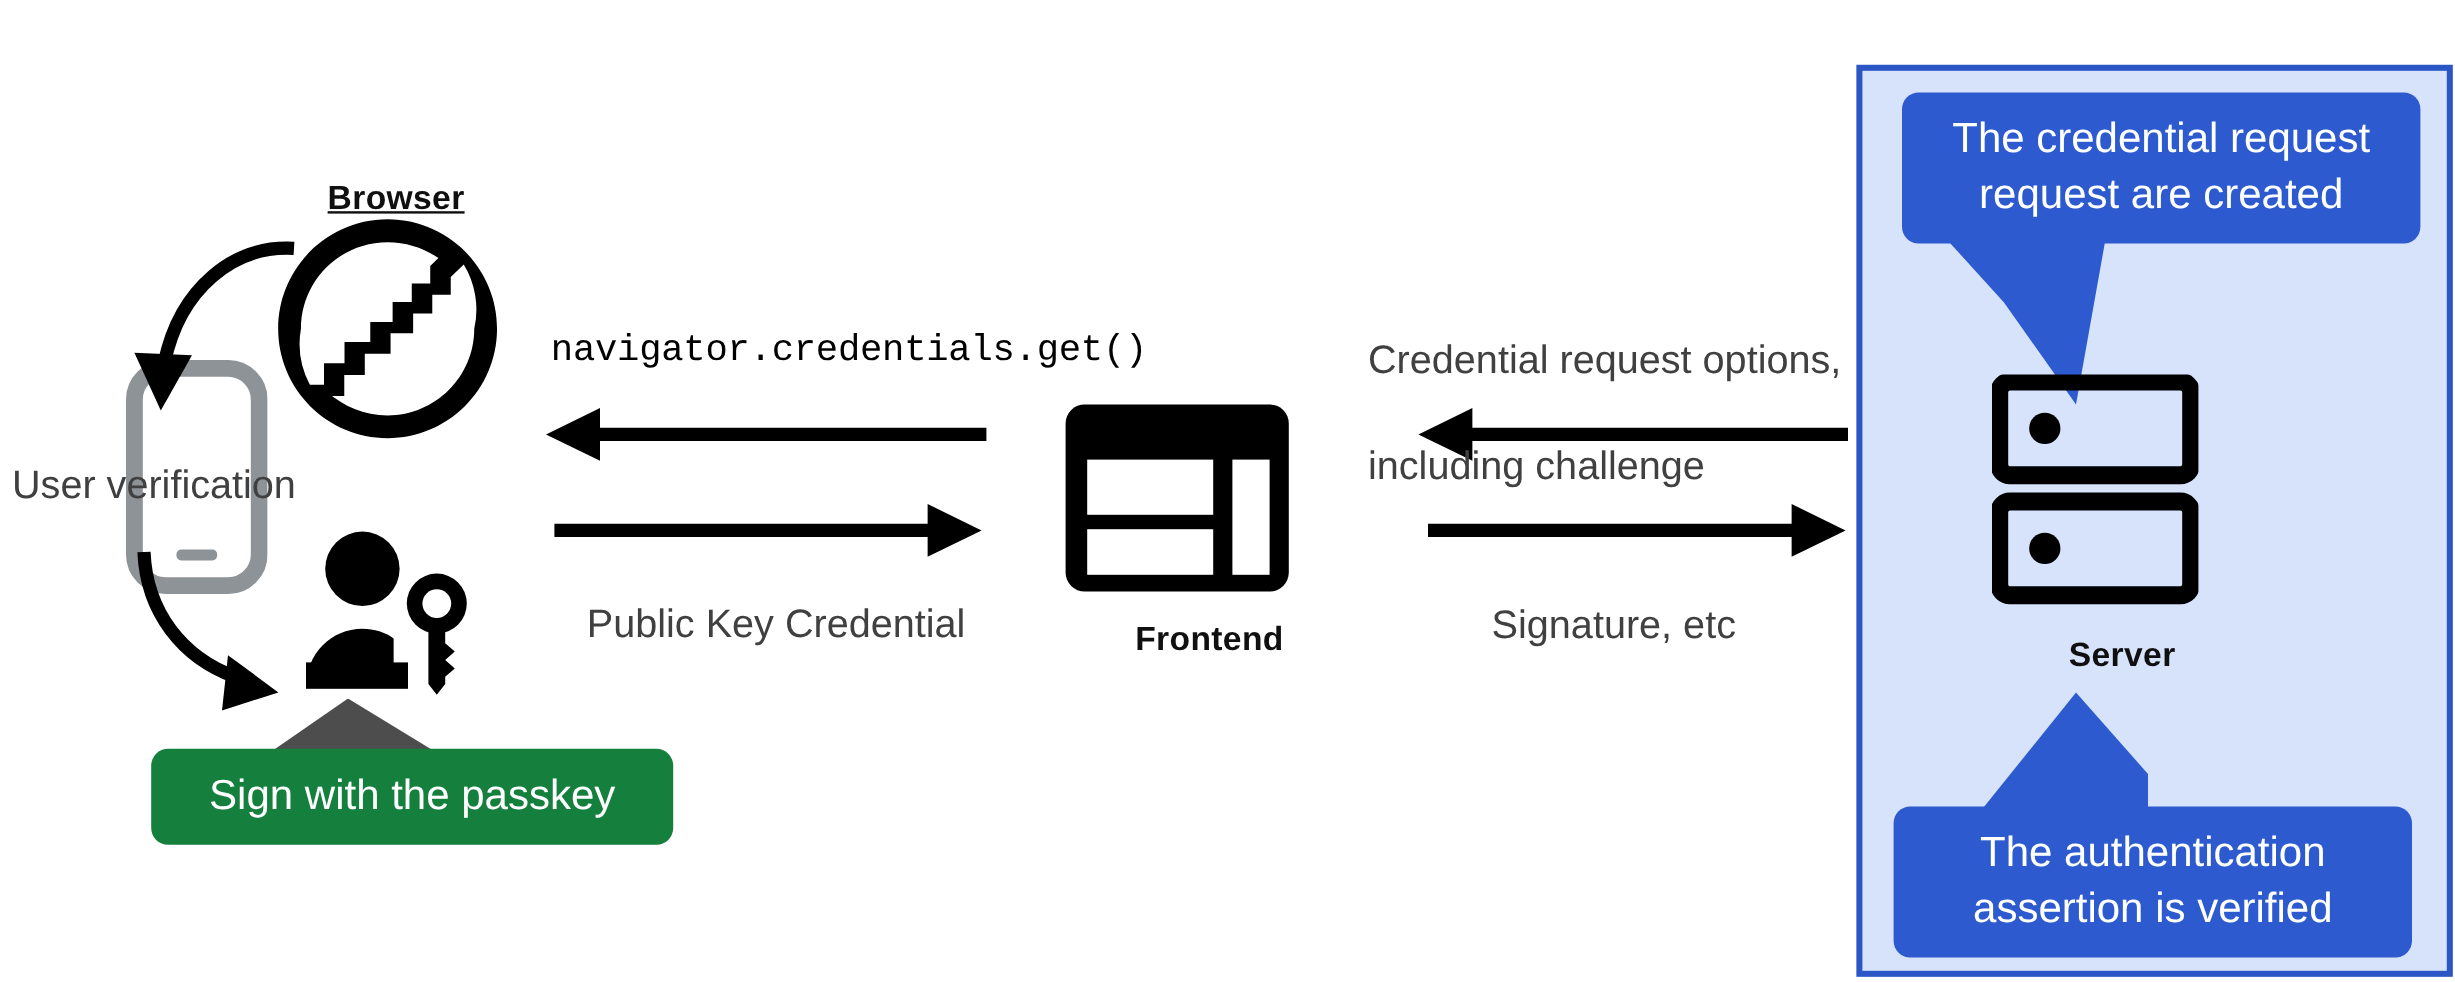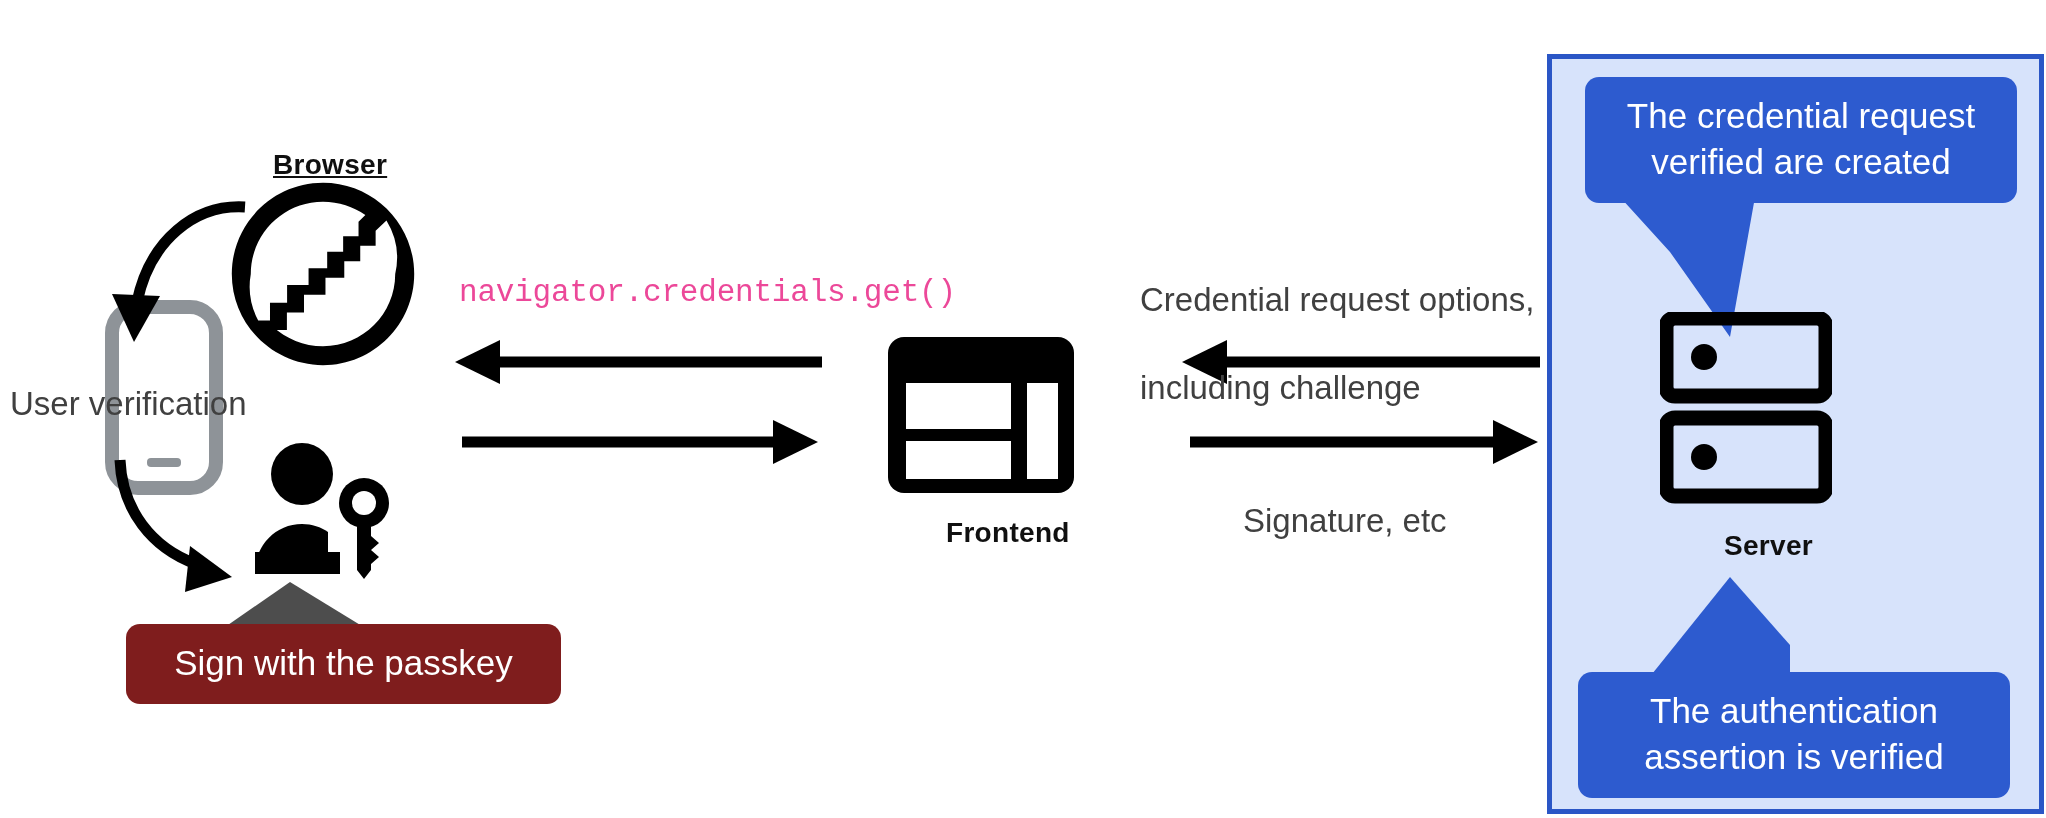--- a/index.html
+++ b/index.html
@@ -54,21 +54,21 @@
     top: 660px;
     width: 432px;
   }
   .callout-tail { position: absolute; overflow: visible; }
 
   
   #passkey-tooltip {
     left: 126px;
     top: 612px;
     width: 435px;
-    background: #7f1d1d;
+    background: #15803d;
     border-radius: 14px;
     color: #ffffff;
     font-size: 35px;
     line-height: 42px;
     text-align: center;
     padding: 18px 10px 20px 10px;
     box-sizing: border-box;
   }
 
   
@@ -80,21 +80,21 @@
   }
   .label-bold {
     font-size: 28px;
     font-weight: bold;
     color: #101010;
     letter-spacing: .3px;
   }
   .label-mono {
     font-family: "Liberation Mono", "DejaVu Sans Mono", monospace;
     font-size: 31px;
-    color: #ec4899;
+    color: #000000;
     letter-spacing: -0.2px;
   }
 
   #browser-label { left: 273px; top: 137px; text-decoration: underline; }
   #frontend-label { left: 946px; top: 505px; }
   #server-label   { left: 1724px; top: 518px; }
 
   #lbl-nav-get      { left: 459px; top: 263px; }
   #lbl-cred-opts    { left: 1140px; top: 222px; }
   #lbl-pubkey-cred  { left: 489px; top: 486px; }
@@ -120,21 +120,21 @@
   <svg class="abs callout-tail" style="left:1620px; top:185px; width:260px; height:145px;" viewBox="0 0 260 145">
     <polygon points="0,0 135,0 110,140 50,55" fill="#2d5bcf"></polygon>
   </svg>
 
   <svg class="abs callout-tail" style="left:1640px; top:565px; width:200px; height:115px;" viewBox="0 0 200 115">
     <polygon points="90,0 150,68 150,112 0,112" fill="#2d5bcf"></polygon>
   </svg>
 
   <div class="abs callout" id="callout-top">
     <div>The credential request</div>
-    <div>verified are created</div>
+    <div>request are created</div>
   </div>
 
   <div class="abs callout" id="callout-bottom">
     <div>The authentication</div>
     <div>assertion is verified</div>
   </div>
 
   <svg class="abs" id="server-icon" viewBox="0 0 172 200">
     <rect x="6" y="6" width="160" height="78" rx="9" fill="none" stroke="#000" stroke-width="15"></rect>
     <circle cx="44" cy="45" r="13" fill="#000"></circle>
@@ -205,20 +205,21 @@
     </g>
 
     <g>
       <path d="M120 448 C 122 498, 152 536, 196 552" fill="none" stroke="#000" stroke-width="11"></path>
       <polygon points="232,565 185,580 190,534" fill="#000"></polygon>
     </g>
   </svg>
 
   <div class="abs label-mono" id="lbl-nav-get">navigator.credentials.get()</div>
 
+  <div class="abs label" id="lbl-pubkey-cred">Public Key Credential</div>
 
   <div class="abs label" id="lbl-cred-opts">
     <div>Credential request options,</div>
     <div>including challenge</div>
   </div>
 
   <div class="abs label" id="lbl-signature">Signature, etc</div>
 
   <div class="abs label" id="lbl-user-verif">User verification</div>
 

